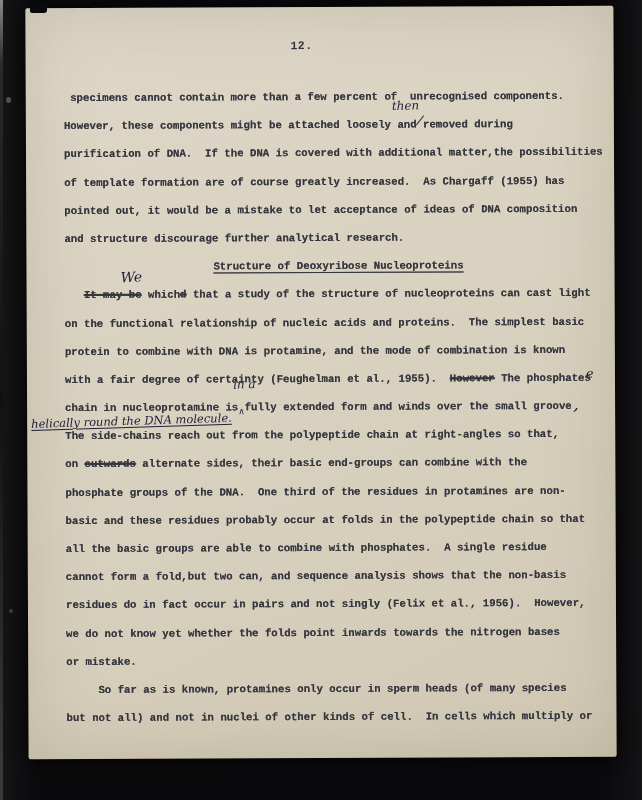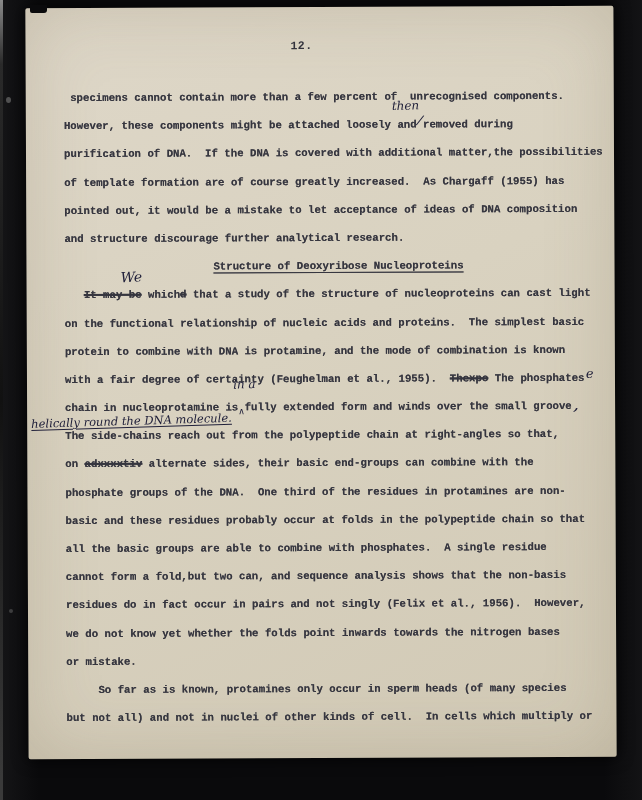--- a/index.html
+++ b/index.html
@@ -62,24 +62,24 @@
       <div class="line"><span class="seg"> specimens cannot contain more than a few percent of  unrecognised components.</span></div>
       <div class="line"><span class="seg">However, these components might be attached loosely and removed during</span></div>
       <div class="line"><span class="seg">purification of DNA.  If the DNA is covered with additional matter,the possibilities</span></div>
       <div class="line"><span class="seg">of template formation are of course greatly increased.  As Chargaff (1955) has</span></div>
       <div class="line"><span class="seg">pointed out, it would be a mistake to let acceptance of ideas of DNA composition</span></div>
       <div class="line"><span class="seg">and structure discourage further analytical research.</span></div>
       <div class="line center"><span class="seg underline">Structure of Deoxyribose Nucleoproteins</span></div>
       <div class="line"><span class="seg">   </span><span class="seg struck">It may be</span><span class="seg"> which</span><span class="seg struck">d</span><span class="seg"> that a study of the structure of nucleoproteins can cast light</span></div>
       <div class="line"><span class="seg">on the functional relationship of nucleic acids and proteins.  The simplest basic</span></div>
       <div class="line"><span class="seg">protein to combine with DNA is protamine, and the mode of combination is known</span></div>
-      <div class="line"><span class="seg">with a fair degree of certainty (Feughelman et al., 1955).  </span><span class="seg struck">Thexpo</span><span class="seg"> The phosphates</span></div>
+      <div class="line"><span class="seg">with a fair degree of certainty (Feughelman et al., 1955).  </span><span class="seg struck">However</span><span class="seg"> The phosphates</span></div>
       <div class="line"><span class="seg">chain in nucleoprotamine is fully extended form and winds over the small groove</span></div>
       <div class="line"><span class="seg">The side-chains reach out from the polypeptide chain at right-angles so that,</span></div>
-      <div class="line"><span class="seg">on </span><span class="seg struck">adxxxxtiv</span><span class="seg"> alternate sides, their basic end-groups can combine with the</span></div>
+      <div class="line"><span class="seg">on </span><span class="seg struck">outwards</span><span class="seg"> alternate sides, their basic end-groups can combine with the</span></div>
       <div class="line"><span class="seg">phosphate groups of the DNA.  One third of the residues in protamines are non-</span></div>
       <div class="line"><span class="seg">basic and these residues probably occur at folds in the polypeptide chain so that</span></div>
       <div class="line"><span class="seg">all the basic groups are able to combine with phosphates.  A single residue</span></div>
       <div class="line"><span class="seg">cannot form a fold,but two can, and sequence analysis shows that the non-basis</span></div>
       <div class="line"><span class="seg">residues do in fact occur in pairs and not singly (Felix et al., 1956).  However,</span></div>
       <div class="line"><span class="seg">we do not know yet whether the folds point inwards towards the nitrogen bases</span></div>
       <div class="line"><span class="seg">or mistake.</span></div>
       <div class="line"><span class="seg">     So far as is known, protamines only occur in sperm heads (of many species</span></div>
       <div class="line"><span class="seg">but not all) and not in nuclei of other kinds of cell.  In cells which multiply or</span></div>
     </div>

